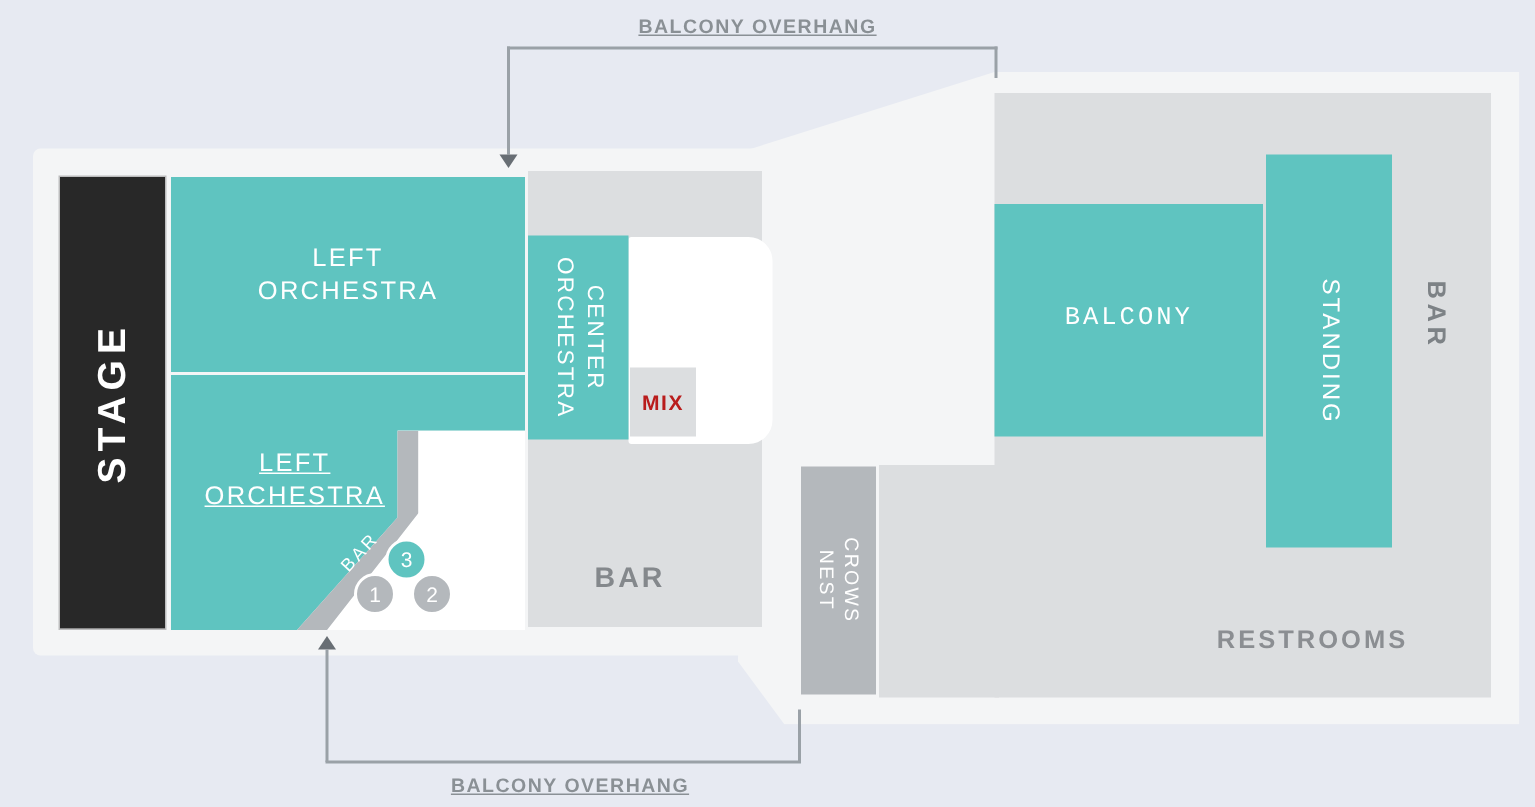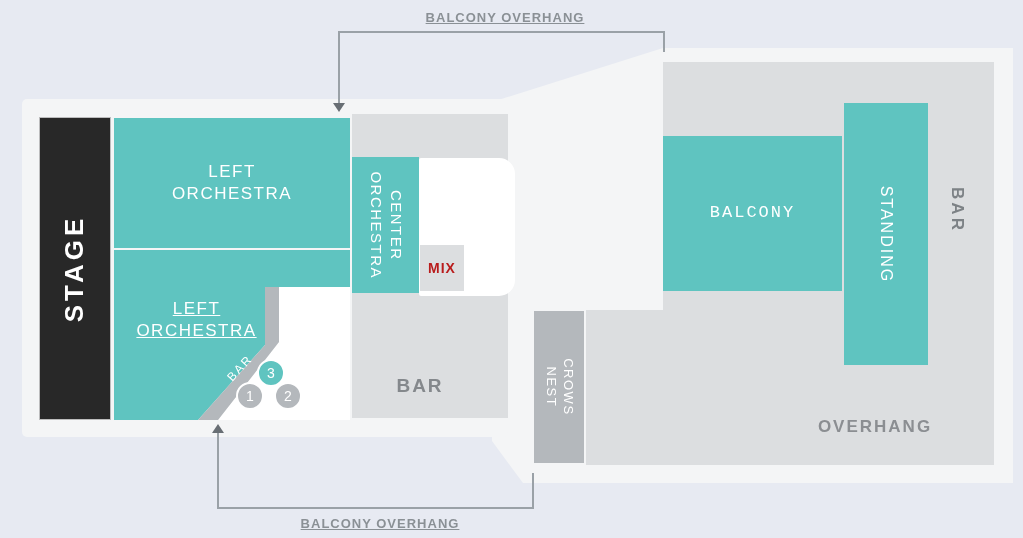--- a/index.html
+++ b/index.html
@@ -59,21 +59,21 @@
 
   <div class="abs teal flexc" style="left:844px;top:103px;width:84px;height:262px;">
     <div class="sec-label rot90" style="font-size:16px;">STANDING</div>
   </div>
 
   <div class="abs flexc" style="left:937px;top:160px;width:40px;height:100px;">
     <div class="rot90 gray-text-bold" style="font-size:17px;letter-spacing:3px;color:#7d8286;">BAR</div>
   </div>
 
   <div class="abs flexc" style="left:770px;top:410px;width:210px;height:34px;">
-    <div class="gray-text-bold" style="font-size:17px;letter-spacing:2px;color:#8b8e92;">OVERHANG</div>
+    <div class="gray-text-bold" style="font-size:17px;letter-spacing:2px;color:#8b8e92;">RESTROOMS</div>
   </div>
 
   <div class="abs block-gray flexc" style="left:534px;top:311px;width:50px;height:152px;">
     <div class="sec-label rot90" style="font-size:13px;letter-spacing:1.5px;">CROWS NEST</div>
   </div>
 
   <div class="abs floor" id="left-floor"></div>
 
   <div class="abs lobby" style="left:352px;top:114px;width:156px;height:304px;"></div>
 

